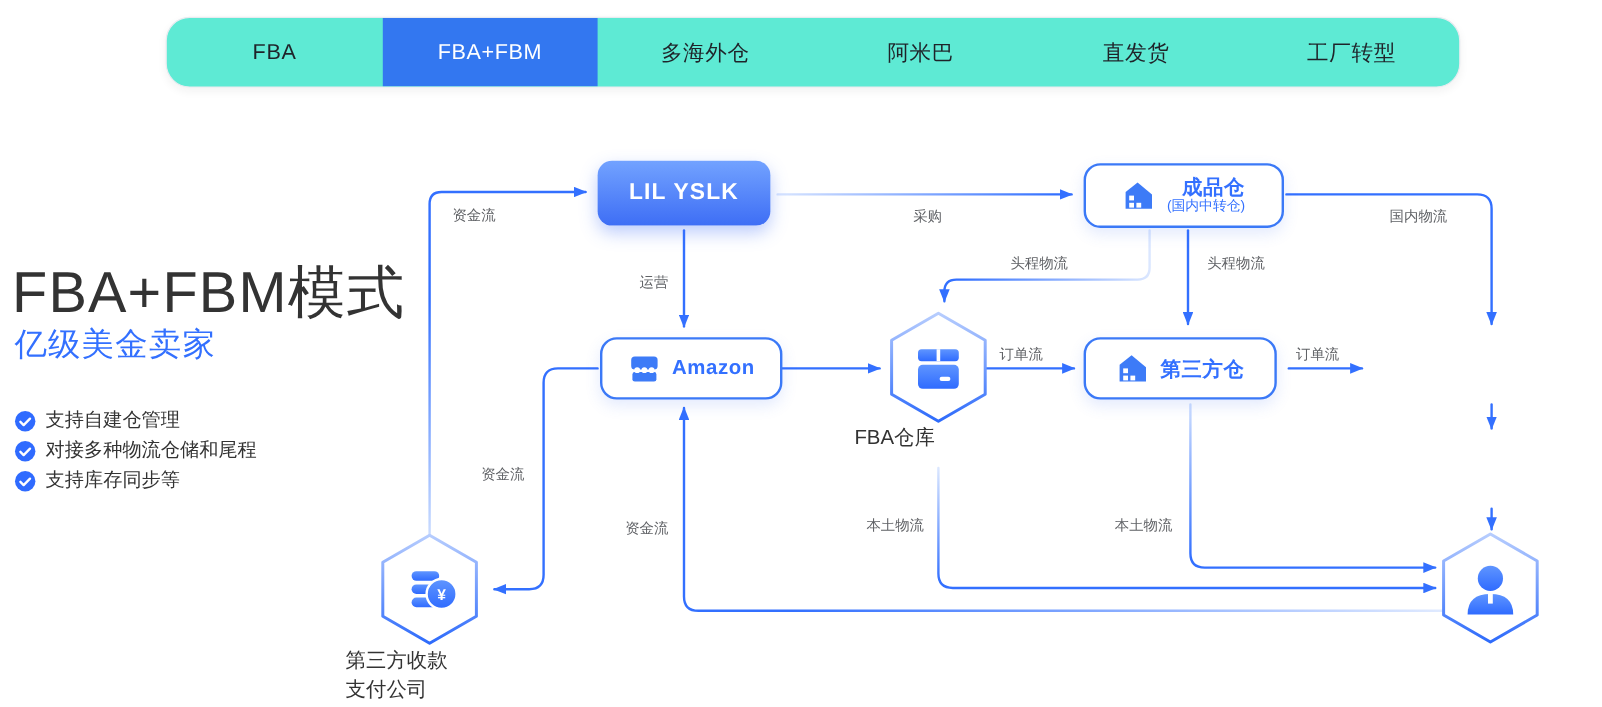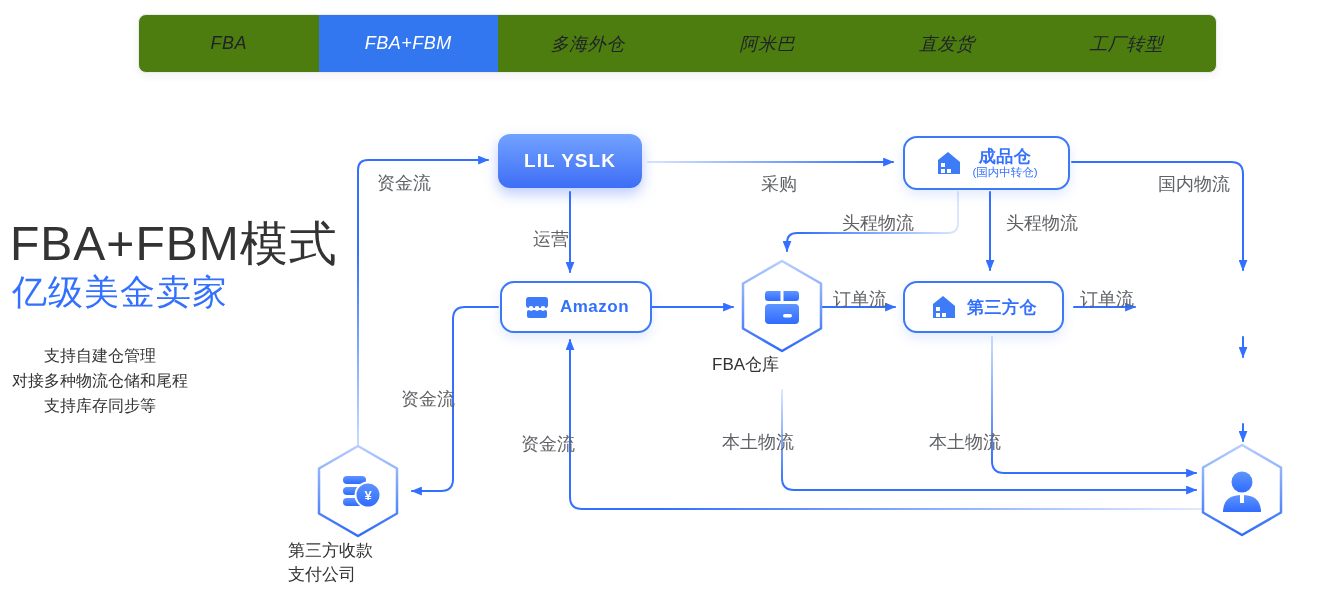--- a/index.html
+++ b/index.html
@@ -1,47 +1,47 @@
 <!DOCTYPE html>
 <html><head>
 <meta charset="utf-8">
 <style>
   html,body{margin:0;padding:0;background:#fff;}
   .stage{position:relative;width:1335px;height:589px;background:#fff;overflow:hidden;
          font-family:"Liberation Sans","DejaVu Sans",sans-serif;}
 
   
   .tabbar{position:absolute;left:138px;top:14px;width:1077px;height:57px;
-          background:#4d7c0f;border:1px solid #e9ebf0;border-radius:8px;
-          box-shadow:0 3px 8px rgba(31,35,41,.06);display:flex;overflow:hidden;font-style:italic;}
+          background:#5eead4;border:1px solid #e9ebf0;border-radius:20px;
+          box-shadow:0 3px 8px rgba(31,35,41,.06);display:flex;overflow:hidden;}
   .tab{flex:1;display:flex;align-items:center;justify-content:center;
        font-size:18px;color:#1f2329;cursor:pointer;letter-spacing:.5px;}
   .tab.active{background:#3377f0;color:#fff;}
 
   
   .panel-title{position:absolute;left:10px;top:212px;font-size:48px;font-weight:500;
                color:#333;letter-spacing:1px;}
-  .panel-subtitle{position:absolute;left:12px;top:269px;font-size:35px;font-weight:500;
+  .panel-subtitle{position:absolute;left:12px;top:269px;font-size:27px;font-weight:500;
                   color:#3370ff;letter-spacing:1px;}
   .features{position:absolute;left:12px;top:338px;}
-  .feature{display:flex;align-items:center;gap:8px;height:25px;font-size:16px;color:#333;flex-direction:column;}
+  .feature{display:flex;align-items:center;gap:8px;height:25px;font-size:16px;color:#333;}
 
   
   .edges{position:absolute;left:0;top:0;}
   .rect-node{position:absolute;display:flex;align-items:center;justify-content:center;gap:9px;
              background:#fff;border:2px solid #3b79f7;border-radius:14px;
              box-shadow:0 5px 12px rgba(64,112,244,.15);box-sizing:border-box;}
   .rect-node .nlabel{font-size:17px;font-weight:600;color:#3370ff;letter-spacing:.5px;}
-  .node-col{display:flex;flex-direction:column;align-items:center;line-height:1.15;}
+  .node-col{display:flex;flex-direction:column;align-items:flex-end;line-height:1.15;}
   .node-col .nlabel{font-size:17px;}
   .node-col .nsub{font-size:11.5px;color:#3370ff;}
   .lil{background:linear-gradient(180deg,#72a2ff 0%,#3e6ef5 100%);border:none;
        border-radius:12px;box-shadow:0 6px 14px rgba(62,110,245,.35);}
   .lil .nlabel{color:#fff;font-size:19px;letter-spacing:1px;text-align:center;}
-  .edge-label{position:absolute;font-size:18px;color:#606266;white-space:nowrap;}
+  .edge-label{position:absolute;font-size:12px;color:#606266;white-space:nowrap;}
   .hex-caption{position:absolute;width:140px;text-align:left;font-size:17px;color:#333;}
 </style>
 </head>
 <body>
 
 <div class="stage">
 
   <div class="tabbar">
     <div class="tab">FBA</div>
     <div class="tab active">FBA+FBM</div>

